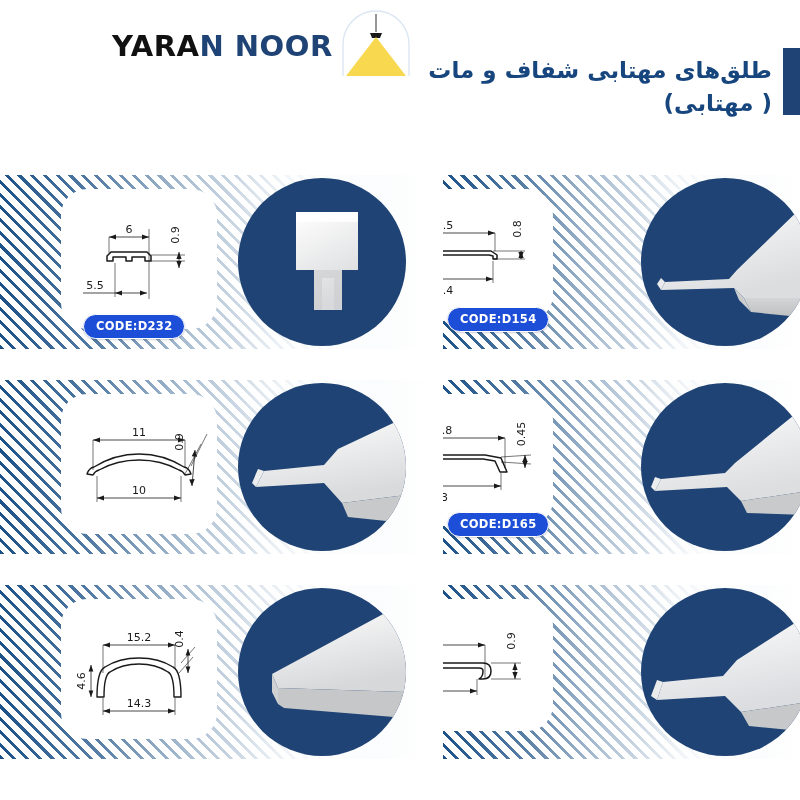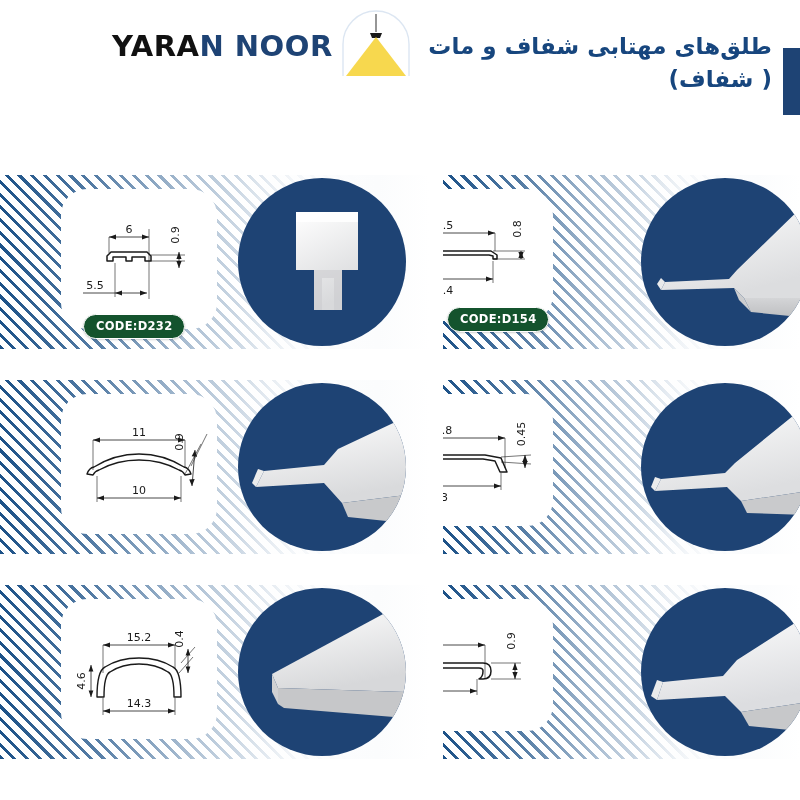--- a/index.html
+++ b/index.html
@@ -34,21 +34,21 @@
   }
   .brand-a{ color:#111111; }
   .brand-b{ color:#1e4374; }
   .brand-sub{
     font-size:12.5px; font-weight:bold; color:#1a1a1a;
     letter-spacing:0.2px; margin-top:5px; white-space:nowrap;
     direction:ltr; text-align:left;
   }
 
   .title-block{
-    position:absolute; right:28px; top:30px;
+    position:absolute; right:28px; top:54px;
     text-align:right; direction:rtl;
   }
   .title-line{
     font-size:23px; font-weight:bold; color:#17467e;
     line-height:1.45; white-space:nowrap;
   }
   .accent-bar{
     position:absolute; right:0px; top:48px;
     width:17px; height:67px; background:#1e4374;
   }
@@ -92,21 +92,21 @@
   }
   .cell-right .diagram-panel{
     left:61px; top:14px; width:156px; height:140px;
   }
 
   .diagram-svg{ position:absolute; left:0; top:0; }
 
   
   .code-badge{
     position:absolute;
-    background:#14532d;
+    background:#1d4ed8;
     color:#ffffff;
     border:1.6px solid #ffffff;
     border-radius:13px;
     font-size:11.5px; font-weight:bold; letter-spacing:0.3px;
     padding:4px 12px 5px 12px;
     direction:ltr;
     white-space:nowrap;
     box-shadow:0 1px 2px rgba(0,0,0,0.18);
   }
   .cell-left .code-badge{ left:4px; bottom:17px; }
@@ -148,21 +148,21 @@
     </div>
     <div class="logo-text">
       <div class="brand-line">
         <span class="brand-a">YARA</span><span class="brand-b">N NOOR</span>
       </div>
     </div>
   </div>
 
   <div class="title-block">
     <div class="title-line">طلق‌های مهتابی شفاف و مات</div>
-    <div class="title-line">( شفاف)</div>
+    <div class="title-line">( مهتابی)</div>
   </div>
   <div class="accent-bar"></div>
 </div>
 
 <div class="grid">
 
   <div class="cell cell-left">
     <div class="stripes"></div>
     <div class="wash"></div>
 
@@ -291,20 +291,21 @@
         <text class="dim-text" x="200" y="40" text-anchor="middle" transform="rotate(-90 200 40)">0.45</text>
         <line x1="56" y1="92" x2="176" y2="92" stroke="#1a1a1a" stroke-width="0.8"></line>
         <path d="M56 92 l7 -2.6 v5.2 z" fill="#1a1a1a"></path>
         <path d="M176 92 l-7 -2.6 v5.2 z" fill="#1a1a1a"></path>
         <line x1="56" y1="79" x2="56" y2="96" stroke="#1a1a1a" stroke-width="0.6"></line>
         <line x1="176" y1="79" x2="176" y2="96" stroke="#1a1a1a" stroke-width="0.6"></line>
         <text class="dim-text" x="116" y="107" text-anchor="middle">13</text>
       </svg>
     </div>
 
+    <div class="code-badge">CODE:D165</div>
 
     <div class="photo-circle">
       <svg width="168" height="168" viewBox="0 0 168 168">
         <defs>
           <linearGradient id="g165a" x1="0" y1="0" x2="0.35" y2="1">
             <stop offset="0%" stop-color="#ffffff"></stop>
               <stop offset="100%" stop-color="#dddee0"></stop>
           </linearGradient>
         </defs>
         <path d="M168 20 L168 108 L100 118 L86 104 L14 108 L20 96 L84 90 L94 80 L168 20 Z" fill="url(#g165a)"></path>

